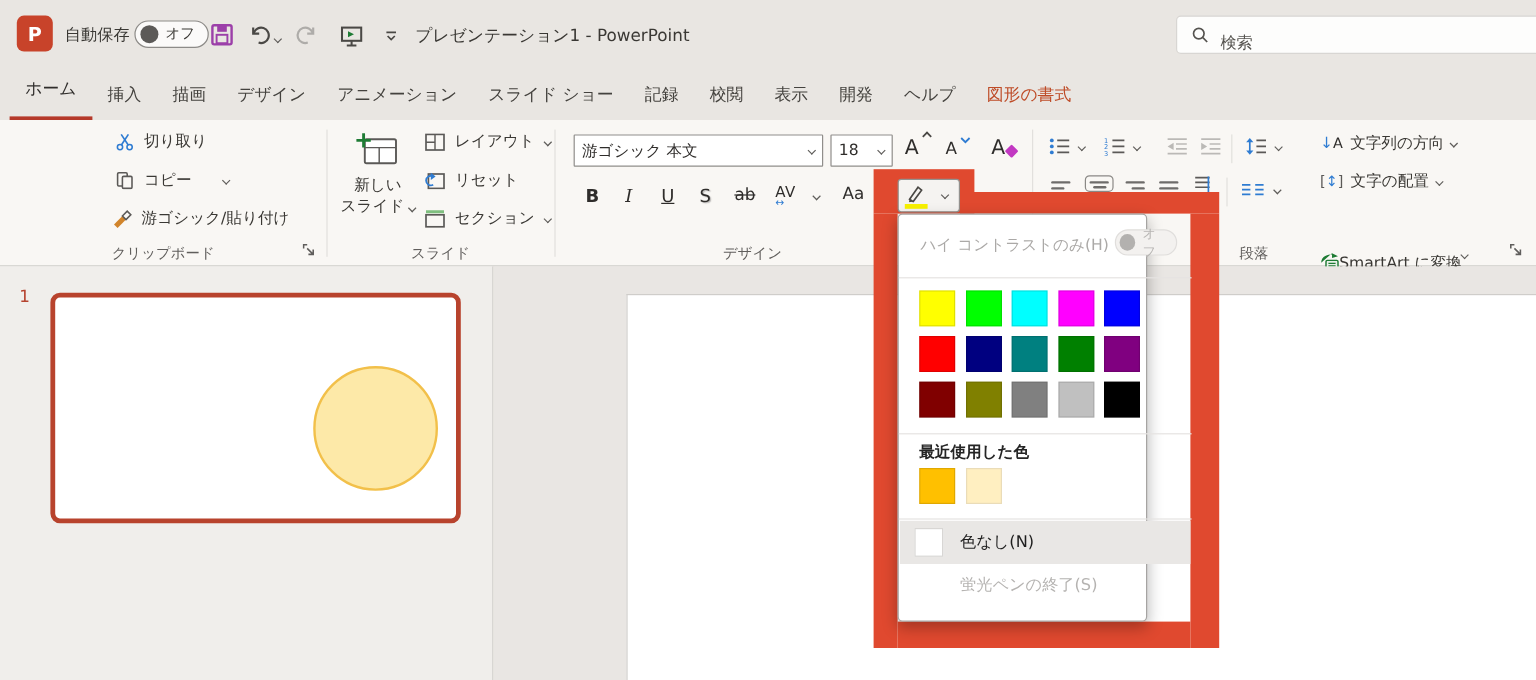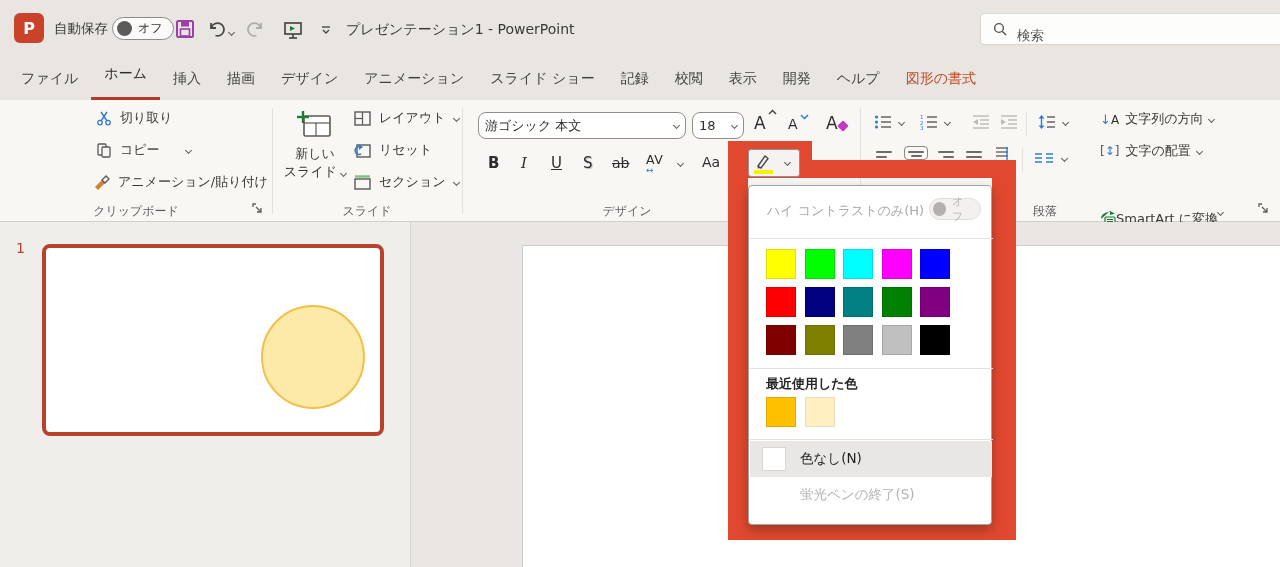--- a/index.html
+++ b/index.html
@@ -20,21 +20,21 @@
   .tabs { display:flex; align-items:stretch; height:42px; padding-left:8px; }
   .tab { display:flex; align-items:center; padding:0 13px; font-size:14px; color:#44423e; cursor:default; }
   .tab.active { color:#2f2d2b; border-bottom:3px solid #b5392a; padding-bottom:8px; }
   .tab.contextual { color:#be4b27; }
 
   
   .ribbon { background:#f9f7f4; border-bottom:1px solid #d2d0cd; }
   .vsep { width:1px; background:#e2e0dd; }
   .grouplabel { font-size:12px; color:#605e5c; }
   .lbl { font-size:13px; color:#3a3834; white-space:nowrap; }
-  .combo { background:#fff; border:1px solid #908e8b; border-radius:8px; display:flex; align-items:center; font-size:13px; color:#2f2d2b; padding:5px 6px; }
+  .combo { background:#fff; border:1px solid #908e8b; border-radius:1px; display:flex; align-items:center; font-size:13px; color:#2f2d2b; padding:5px 6px; }
   .combo .flex1 { flex:1; }
   .chv { display:inline-block; width:6px; height:6px; border-right:1.4px solid #5f5d5a; border-bottom:1.4px solid #5f5d5a; transform:rotate(45deg); }
   .chv.sm { width:5px; height:5px; }
   .dash { height:2px; background:#6e6c6a; border-radius:1px; }
   .fontbtn { font-size:15px; color:#2f2d2b; }
 
   
   .dropdown { background:#fff; border:1px solid #a6a4a2; border-radius:4px; box-shadow:0 5px 12px rgba(0,0,0,.28); }
   .swatch { width:30px; height:30px; border:1px solid rgba(0,0,0,.12); }
   .toggle { display:flex; align-items:center; gap:6px; border:1px solid #e0dedc; background:#f3f1ef; border-radius:11px; width:52px; height:22px; padding:0 7px 0 3px; }
@@ -105,21 +105,20 @@
     <div class="abs searchbox" style="left:980px;top:13px;width:310px;">
       <svg width="14" height="14" viewBox="0 0 14 14">
         <circle cx="6" cy="6" r="4.4" fill="none" stroke="#55534f" stroke-width="1.4"></circle>
         <line x1="9.4" y1="9.4" x2="13" y2="13" stroke="#55534f" stroke-width="1.4"></line>
       </svg>
       <span>検索</span>
     </div>
   </div>
 
   <div class="abs tabs" style="left:0;top:58px;width:1280px;">
-    <span class="tab">ファイル</span>
     <span class="tab active">ホーム</span>
     <span class="tab">挿入</span>
     <span class="tab">描画</span>
     <span class="tab">デザイン</span>
     <span class="tab">アニメーション</span>
     <span class="tab">スライド ショー</span>
     <span class="tab">記録</span>
     <span class="tab">校閲</span>
     <span class="tab">表示</span>
     <span class="tab">開発</span>
@@ -150,21 +149,21 @@
       </svg>
       <span class="lbl">コピー</span>
       <span class="chv sm" style="margin-left:18px;"></span>
     </div>
 
     <div class="abs" style="left:93px;top:73px;display:flex;align-items:center;gap:7px;">
       <svg width="18" height="16" viewBox="0 0 18 16">
         <path d="M2 13 L9 6 L12 9 L5 16 Z" fill="#d1842b"></path>
         <path d="M9 6 L13 2 L16 5 L12 9 Z" fill="none" stroke="#5b5957" stroke-width="1.3"></path>
       </svg>
-      <span class="lbl">アニメーション/貼り付け</span>
+      <span class="lbl">游ゴシック/貼り付け</span>
     </div>
 
     <div class="abs grouplabel" style="left:0;top:103px;width:272px;text-align:center;">クリップボード</div>
     <div class="abs" style="left:252px;top:103px;">
       <svg width="11" height="11" viewBox="0 0 11 11">
         <path d="M1 4 L1 1 L4 1" fill="none" stroke="#605e5c" stroke-width="1.3"></path>
         <path d="M4 4 L9 9 M9 5 L9 9 L5 9" fill="none" stroke="#605e5c" stroke-width="1.3"></path>
       </svg>
     </div>
 
@@ -390,21 +389,21 @@
 
   <div class="abs" style="left:748px;top:149px;width:52px;height:28px;background:#f5f3f1;border:1px solid #93918e;border-radius:3px;z-index:6;">
     <svg class="abs" style="left:6px;top:3px;" width="16" height="16" viewBox="0 0 16 16">
       <path d="M3 13 L10 3 L13 5.5 L6 15 Z" fill="none" stroke="#4a4845" stroke-width="1.4"></path>
       <path d="M3 13 L2.5 15.5 L6 15" fill="#4a4845"></path>
     </svg>
     <div class="abs" style="left: 5px; top: 20px; width: 19px; height: 4px; background-color: rgb(247, 240, 0);"></div>
     <span class="abs chv sm" style="left:36px;top:10px;"></span>
   </div>
 
-  <div class="abs dropdown" style="left:748px;top:185px;width:244px;height:340px;z-index:7;">
+  <div class="abs dropdown" style="left:748px;top:178px;width:208px;height:340px;z-index:7;">
 
     <div class="abs" style="left:18px;top:16px;font-size:13px;color:#aba9a7;">ハイ コントラストのみ(H)</div>
     <div class="abs toggle" style="left:180px;top:12px;">
       <span class="knob"></span>
       <span class="txt">オフ</span>
     </div>
     <div class="abs divider" style="left:0;top:52px;width:244px;"></div>
 
     <div class="abs swatch" style="left: 17px; top: 63px; background-color: rgb(255, 255, 0);"></div>
     <div class="abs swatch" style="left: 55.5px; top: 63px; background-color: rgb(0, 255, 0);"></div>

